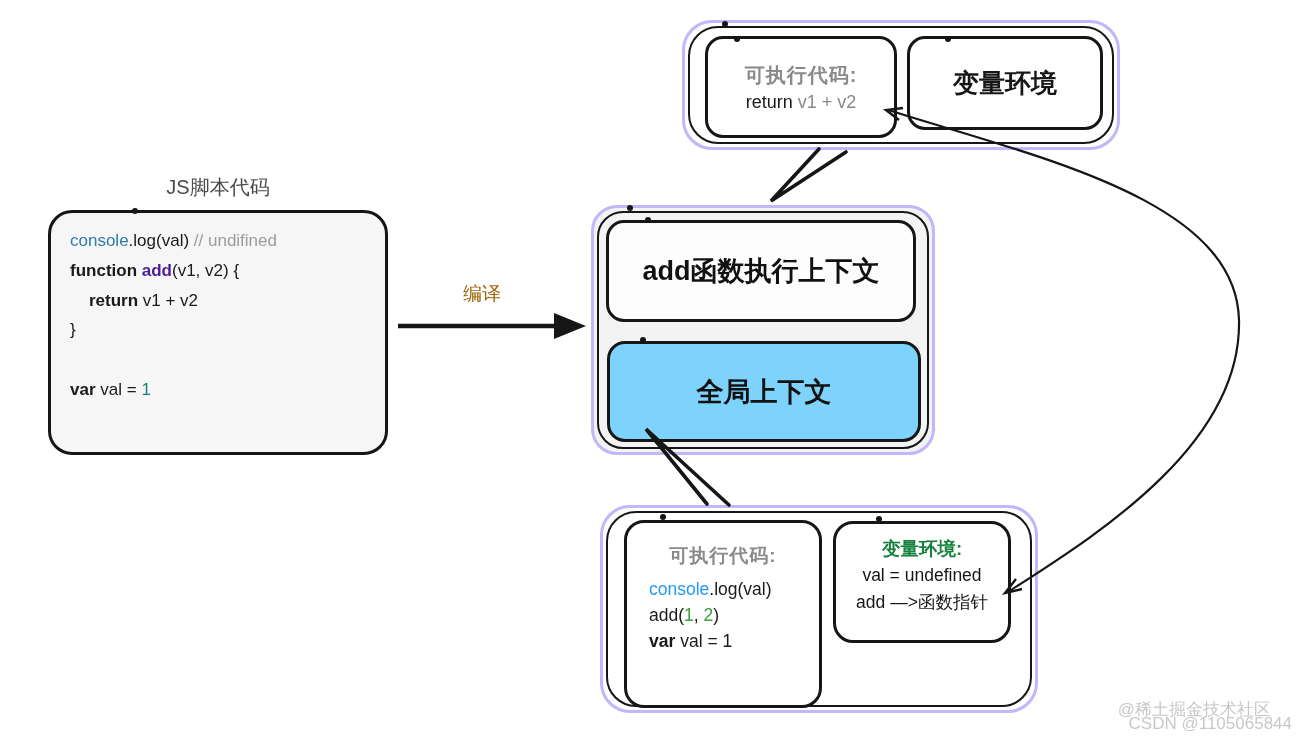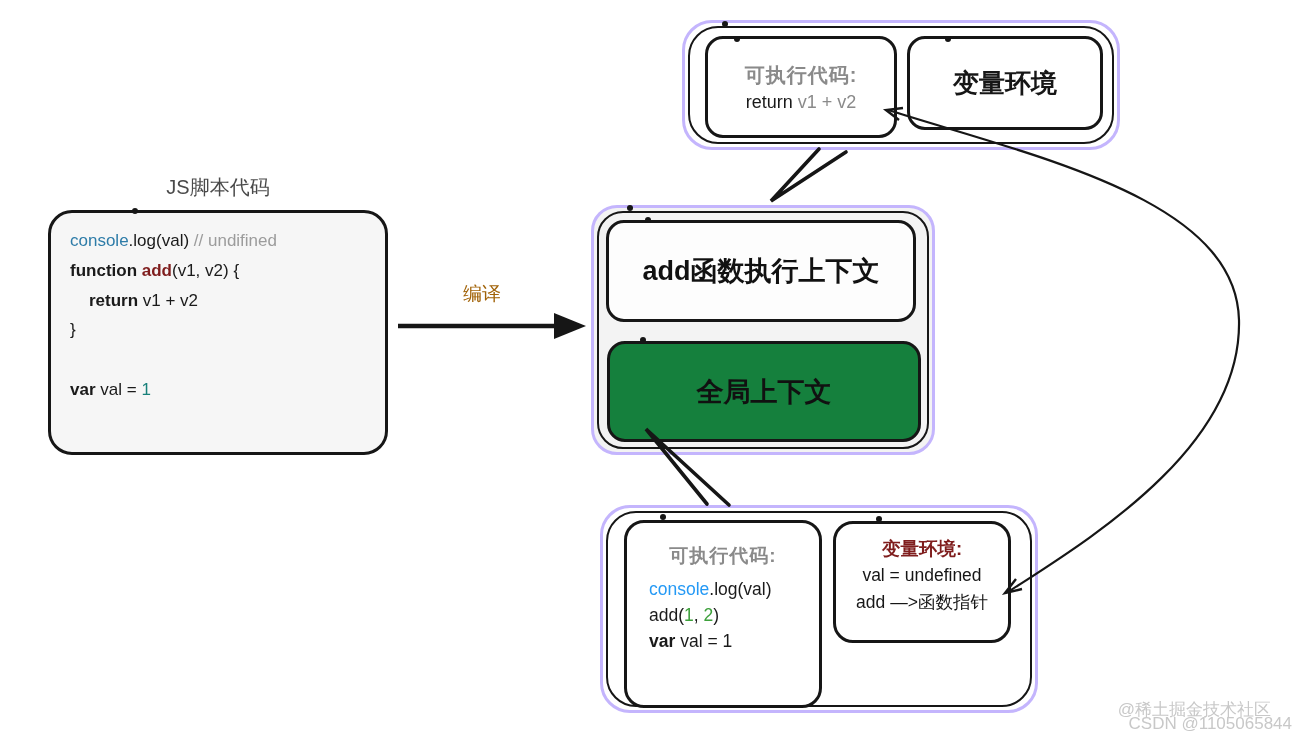--- a/index.html
+++ b/index.html
@@ -22,21 +22,21 @@
   }
   .code-line { line-height:29.8px; white-space:pre; }
 
   
   .tk-b { color:#2e7ca8; }            
   .tk-B { color:#2499f5; }            
   .tk-c { color:#9c9c9c; }            
   .tk-t { color:#17807a; }            
   .tk-g { color:#3da03b; }            
   .tk-k { color:#1a1a1a; font-weight:bold; } 
-  .tk-r { color:#7f1d1d; font-weight:bold; } 
+  .tk-r { color:#4c1d95; font-weight:bold; } 
   .tk-d { color:#1a1a1a; }            
   .tk-G { color:#8a8a8a; }            
 
   
   .compile-label {
     position:absolute; left:420px; top:281px; width:124px; text-align:center;
     color:#a16207; font-size:19px; z-index:2;
   }
 
   
@@ -47,41 +47,41 @@
   }
 
   
   .ctx-outer { left:591px; top:205px; width:344px; height:250px; background:#f3f3f3; border-radius:26px; z-index:2;padding-left:12px; }
   .ctx-box {
     position:absolute; box-sizing:border-box; border:3px solid #161616; border-radius:18px;
     display:flex; align-items:center; justify-content:center;
     font-weight:bold; font-size:27px; color:#111;
   }
   .ctx-add    { left:12px;  top:12px;  width:310px; height:102px; background:#fdfdfd; }
-  .ctx-global { left:13px;  top:133px; width:314px; height:101px; background:#15803d; }
+  .ctx-global { left:13px;  top:133px; width:314px; height:101px; background:#7dd3fc; }
 
   
   .callout-top    { left:682px; top:20px;  width:438px; height:130px; background:#ffffff; border-radius:30px; z-index:2; }
   .callout-bottom { left:600px; top:505px; width:438px; height:208px; background:#ffffff; border-radius:30px; z-index:2; }
   .co-box {
     position:absolute; box-sizing:border-box; background:#ffffff;
     border:3px solid #161616; border-radius:18px;
   }
   .co-exec-top { left:20px; top:13px; width:192px; height:102px;
     display:flex; flex-direction:column; align-items:center; justify-content:center; gap:3px; }
   .co-env-top  { left:222px; top:13px; width:196px; height:94px;
     display:flex; align-items:center; justify-content:center; font-weight:bold; font-size:26px; color:#161616; }
   .co-title  { color:#8a8a8a; font-weight:bold; font-size:20px; letter-spacing:1px; }
   .co-return { font-size:18px; white-space:pre; }
 
   .co-exec-bottom { left:21px; top:12px; width:198px; height:188px; border-radius:20px; padding-top:20px; }
   .co-exec-bottom .co-title { display:block; text-align:center; font-size:19px; margin-bottom:7px; }
   .co-code-line { font-size:17.5px; line-height:26px; padding-left:22px; white-space:pre; color:#161616; }
   .co-env-bottom { left:230px; top:13px; width:178px; height:122px; border-radius:20px; padding-top:12px; text-align:center; }
-  .co-env-title { font-weight:bold; font-size:18.5px; color:#7f1d1d; line-height:26px; }
+  .co-env-title { font-weight:bold; font-size:18.5px; color:#15803d; line-height:26px; }
   .co-env-line  { font-size:17.5px; line-height:27px; color:#161616; white-space:pre; }
 
   
   .watermark {
     position:absolute; right:12px; bottom:5px; text-align:right; z-index:3;
     color:#c8c8c8; font-size:17px; line-height:16px;
     text-shadow:1px 1px 0 #ffffff;
   }
   .watermark .wm1 { padding-right:21px; }
   .watermark .wm2 { margin-top:-2px; }

